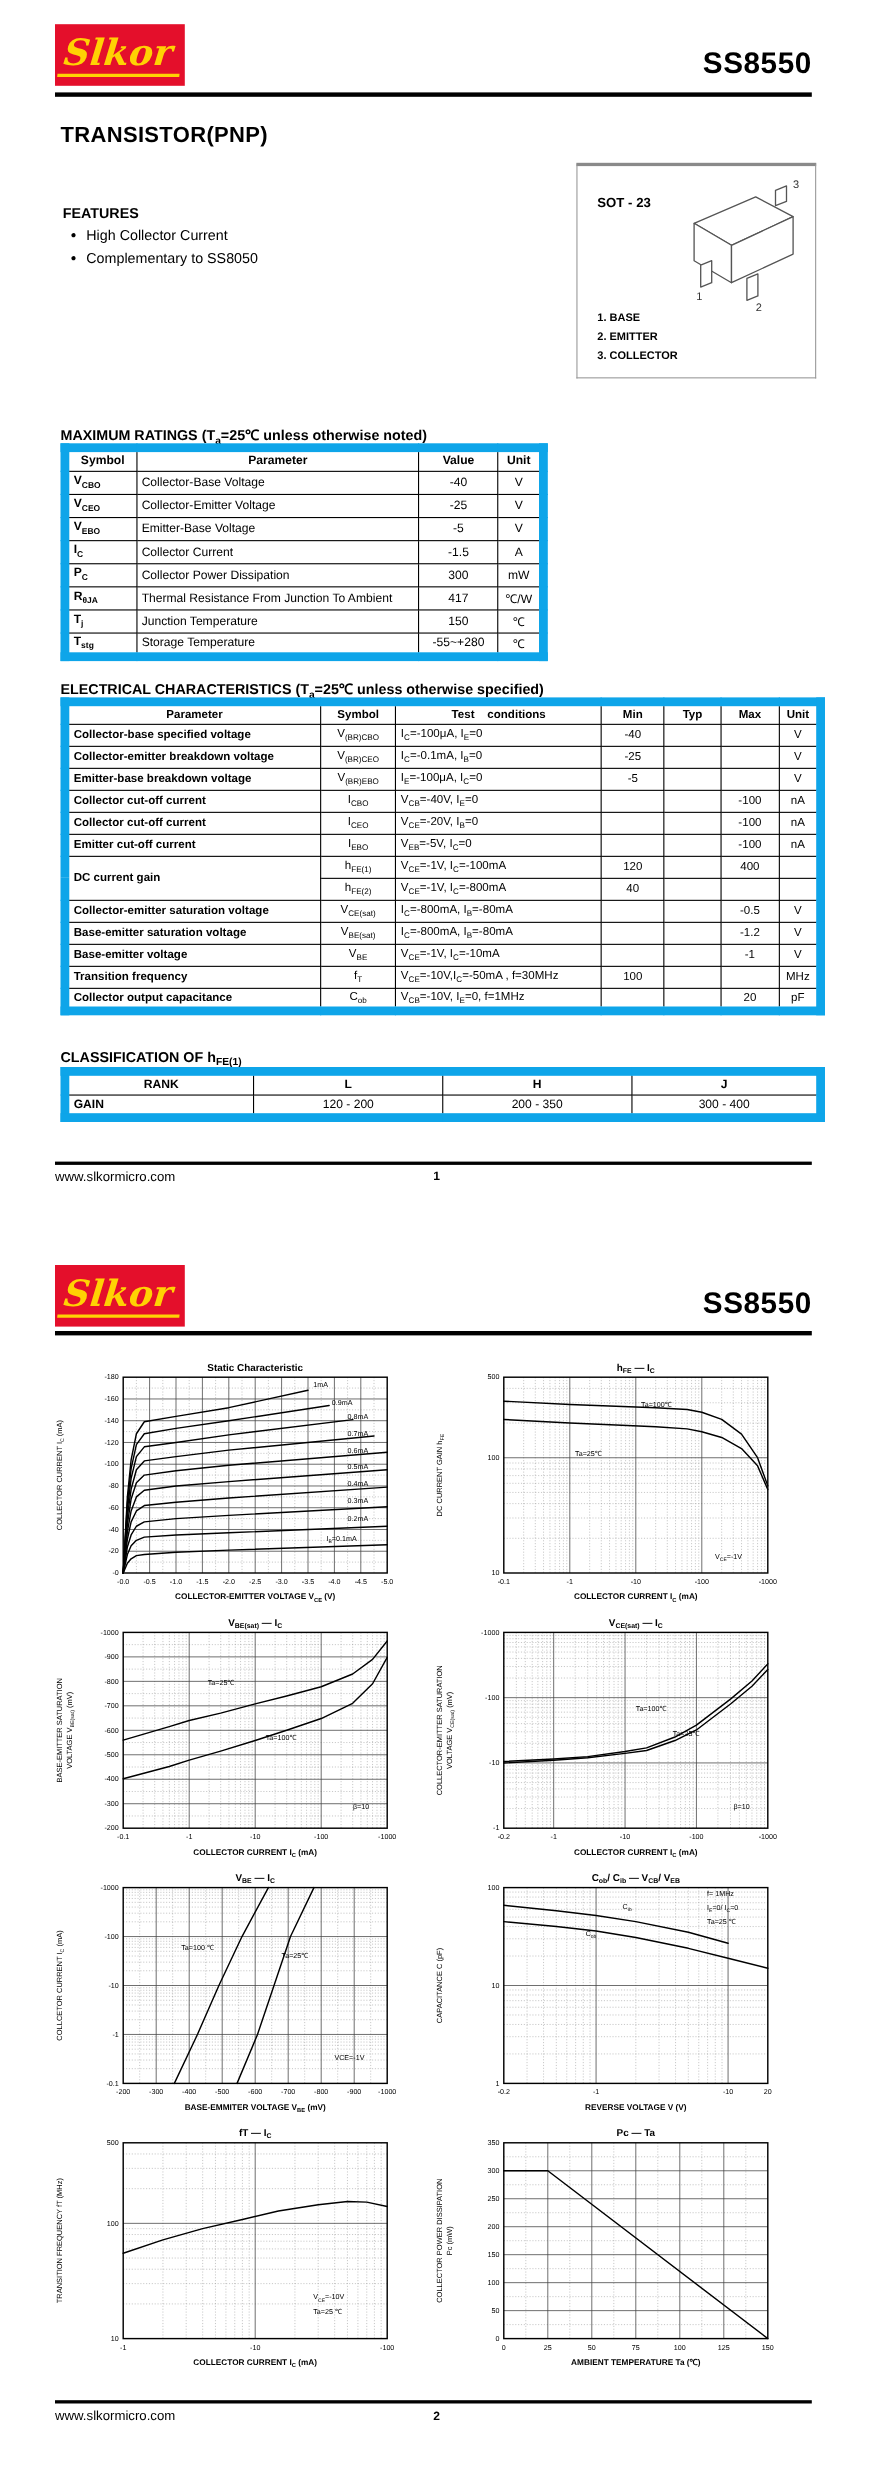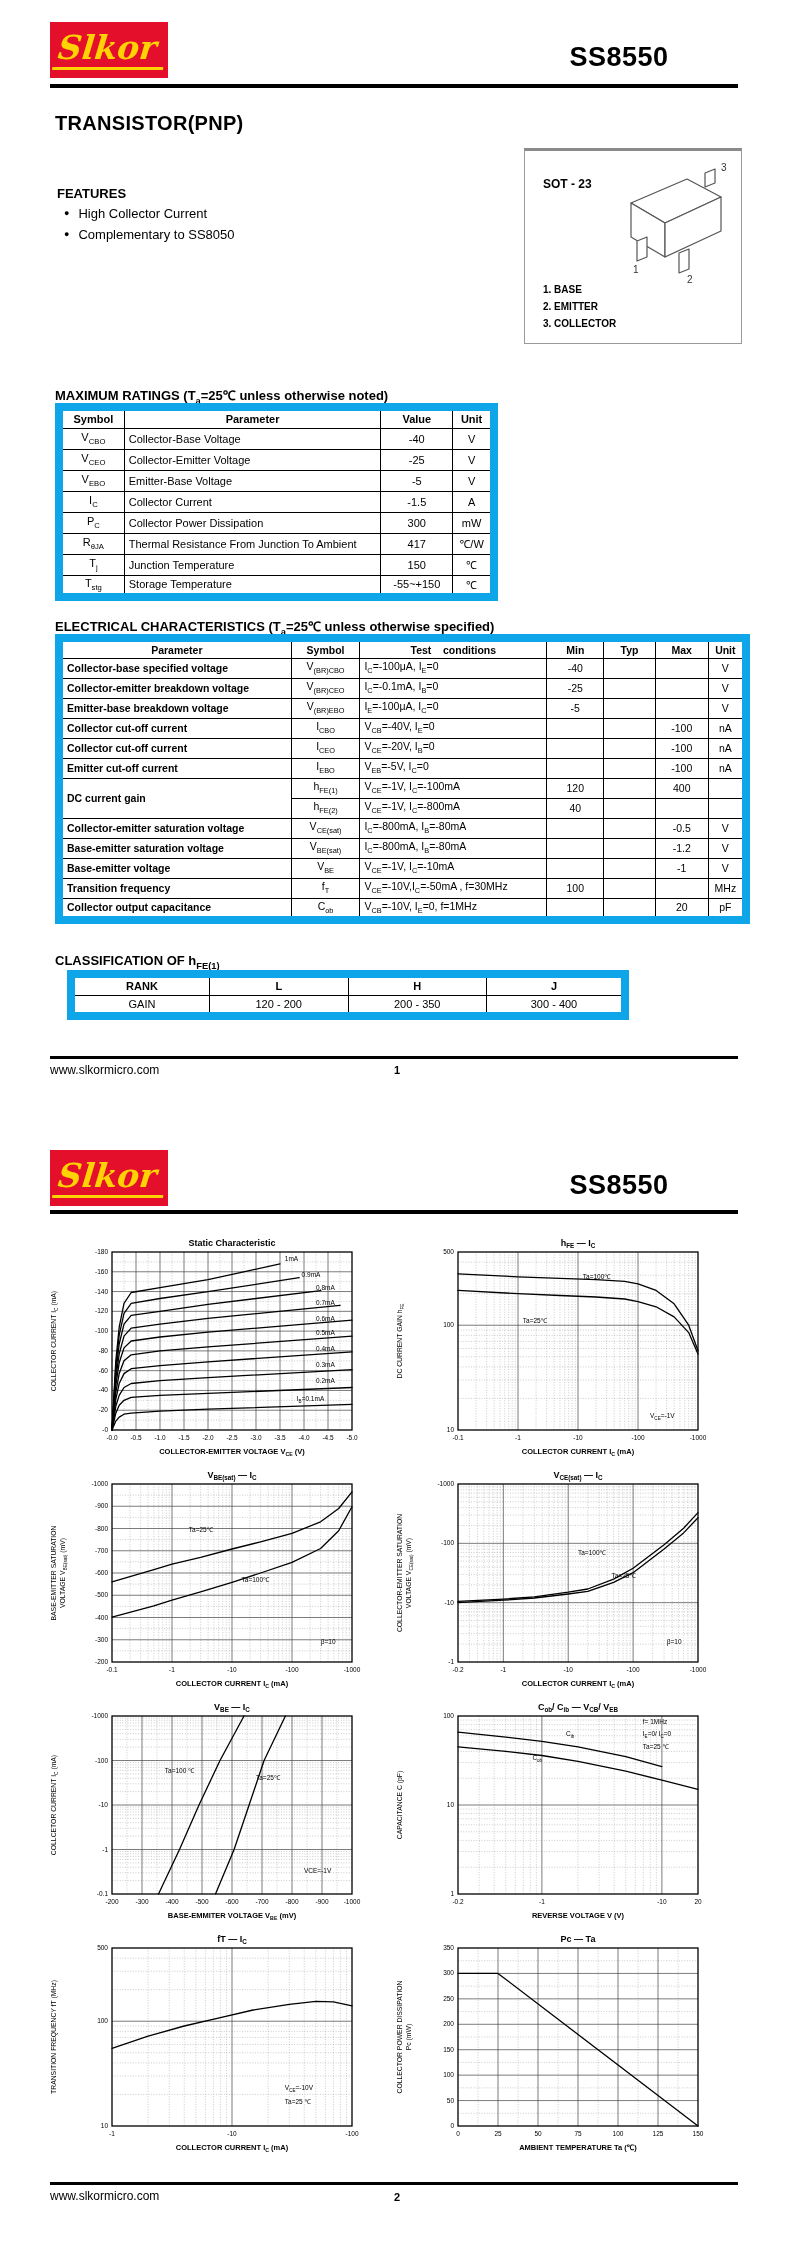--- a/index.html
+++ b/index.html
@@ -5,40 +5,40 @@
   *{box-sizing:border-box;margin:0;padding:0}
   html,body{background:#fff}
   .sheet{position:relative;width:794px;height:2246px;background:#fff;color:#000;
          font-family:"Liberation Sans",sans-serif;overflow:hidden}
   .abs{position:absolute}
   
   .logo{background:#e40f2b;display:flex;align-items:center;justify-content:center}
   .logo .brand{font-family:"DejaVu Serif",serif;font-style:italic;font-weight:bold;color:#ffd203;
                font-size:33px;line-height:1;border-bottom:3px solid #ffd203;padding:0 8px 3px 4px;
                transform:skewX(-6deg)}
-  .part{font-size:27px;font-weight:bold;text-align:center;letter-spacing:0.5px}
+  .part{font-size:27px;font-weight:bold;text-align:right;letter-spacing:0.5px}
   .rule{background:#000}
   .doc-title{font-size:20px;font-weight:bold;letter-spacing:0.3px}
   .features-heading{font-size:13px;font-weight:bold}
   .feature-item{font-size:13px;display:flex;align-items:center;gap:9px}
   .feature-item .dot{font-size:9px;line-height:1}
   
   .sot-box{border:1px solid #9a9a9a;border-top:3px solid #8a8a8a;background:#fff}
   .sot-name{font-size:12px;font-weight:bold}
   .pin-list{font-size:10px;font-weight:bold;line-height:17px}
   
   .tbl-title{font-size:13px;font-weight:bold}
   .tbl-title sub{font-size:72%}
   table.dtable{border-collapse:collapse;border:8px solid #0ea5e9;width:100%;table-layout:fixed}
   table.dtable th,table.dtable td{border:1px solid #000;font-size:11px;padding:1px 4px;height:21px;
       overflow:hidden;white-space:nowrap}
   table.dtable th{font-weight:bold;text-align:center}
   #elec-table th,#elec-table td{font-size:10.5px;height:20px}
   td.c{text-align:center}td.l{text-align:left}
-  td.b-c{text-align:center;font-weight:normal}td.b-l{text-align:left;font-weight:bold}
+  td.b-c{text-align:left;font-weight:bold}td.b-l{text-align:left;font-weight:bold}
   sub{font-size:70%}
   
   .footer-url{font-size:12px}
   .footer-page{font-size:11px;font-weight:bold;text-align:center;width:794px;left:0}
   
   .chart{width:330px;height:230px}
   .chart svg{font-family:"Liberation Sans",sans-serif}
 </style>
 </head>
 <body>
@@ -140,21 +140,21 @@
         </tr>
         <tr>
           <td class="b-c">T<sub>j</sub></td>
           <td class="l">Junction Temperature</td>
           <td class="c">150</td>
           <td class="c">℃</td>
         </tr>
         <tr>
           <td class="b-c">T<sub>stg</sub></td>
           <td class="l">Storage Temperature</td>
-          <td class="c">-55~+150</td>
+          <td class="c">-55~+280</td>
           <td class="c">℃</td>
         </tr>
       </tbody>
     </table>
 
   <div class="abs tbl-title" style="left:55px;top:617px">ELECTRICAL CHARACTERISTICS (T<sub>a</sub>=25℃ unless otherwise specified)</div>
   <table class="abs dtable" id="elec-table" style="left:55px;top:634px;width:695px">
       <colgroup>
         <col style="width: 33.8%;">
         <col style="width: 10%;">
@@ -287,21 +287,21 @@
           <td class="l">V<sub>CB</sub>=-10V, I<sub>E</sub>=0, f=1MHz</td>
           <td class="c"></td>
           <td class="c"></td>
           <td class="c">20</td>
           <td class="c">pF</td>
         </tr>
       </tbody>
     </table>
 
   <div class="abs tbl-title" style="left:55px;top:953px">CLASSIFICATION OF h<sub>FE(1)</sub></div>
-  <table class="abs dtable" id="class-table" style="left:67px;top:970px;width:562px">
+  <table class="abs dtable" id="class-table" style="left:55px;top:970px;width:695px">
       <colgroup>
         <col style="width: 25%;">
         <col style="width: 25%;">
         <col style="width: 25%;">
         <col style="width: 25%;">
       </colgroup>
       <tbody>
         <tr>
           <th>RANK</th>
           <th>L</th>

